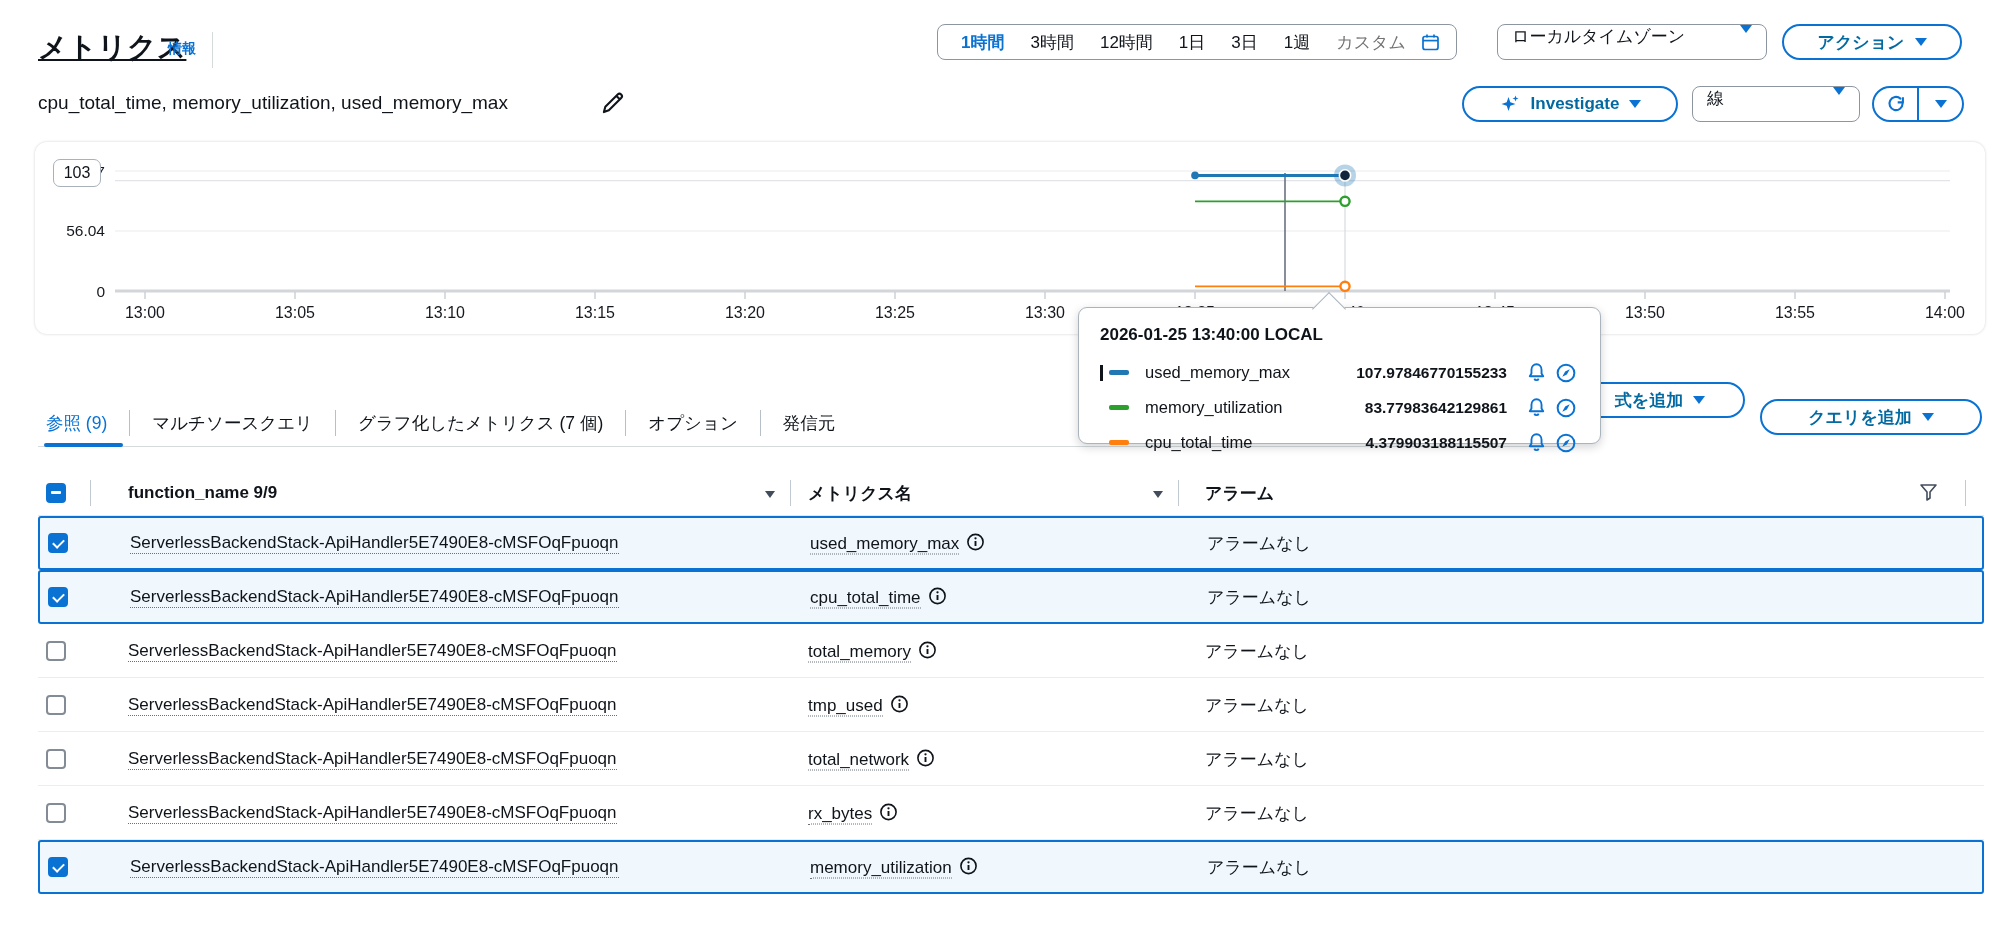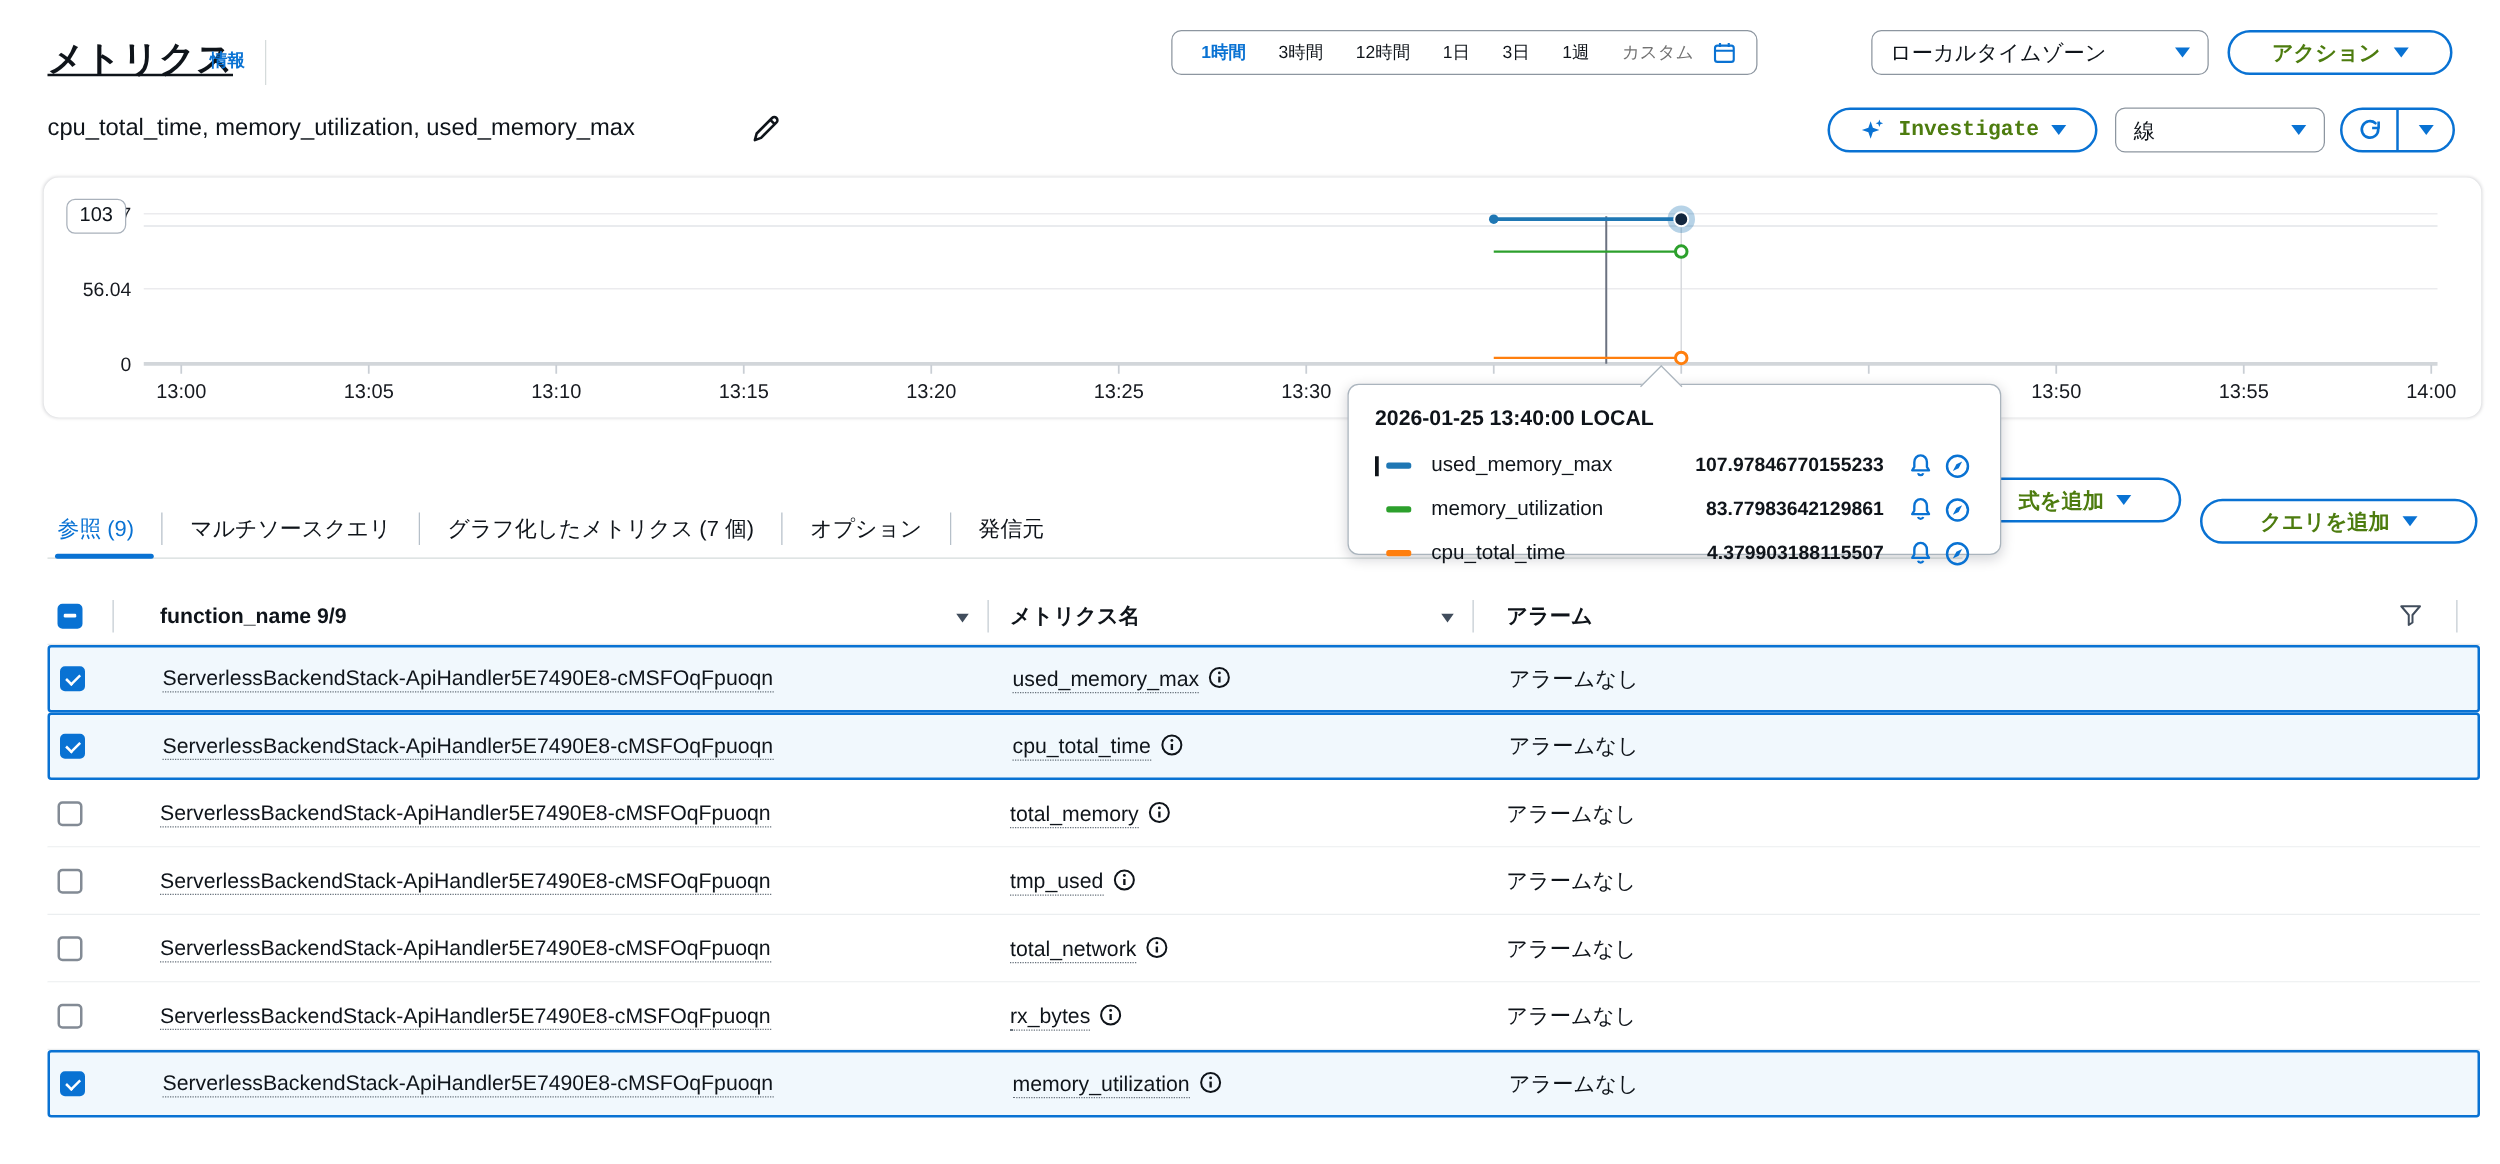--- a/index.html
+++ b/index.html
@@ -9,34 +9,34 @@
 
   
   .page-title { position:absolute; left:38px; top:28px; font-size:29px; font-weight:bold;text-decoration:underline; }
   .info-link { position:absolute; left:168px; top:40px; font-size:14px; font-weight:bold; color:#0972d3; cursor:pointer; }
   .title-divider { position:absolute; left:212px; top:32px; width:1px; height:36px; background:#d5dbdb; }
   .graph-title { position:absolute; left:38px; top:92px; font-size:19px; }
   .pencil-btn { position:absolute; left:600px; top:90px; width:26px; height:26px; cursor:pointer; }
 
   .seg-group { position:absolute; left:937px; top:24px; height:36px; border:1px solid #8d96a0; border-radius:8px;
     background:#fff; display:flex; align-items:center; padding:0 10px; }
-  .seg-item { font-size:14px; padding:0 13px; cursor:pointer; white-space:nowrap; }
+  .seg-item { font-size:17px; padding:0 13px; cursor:pointer; white-space:nowrap; }
   .seg-item.selected { color:#0972d3; font-weight:bold; }
   .seg-item.custom { color:#737373; }
   .cal-wrap { padding:0 6px 0 2px; cursor:pointer; display:flex; align-items:center; }
 
   .dropdown { position:absolute; height:36px; border:1px solid #8d96a0; border-radius:8px; background:#fff;
-    display:flex; align-items:center; font-size:17px; padding:0 14px; cursor:pointer; }
+    display:flex; font-size:17px; padding:0 14px; cursor:pointer; }
   .dd-tz { left:1497px; top:24px; width:270px; }
   .dd-line { left:1692px; top:86px; width:168px; }
   .dropdown .lbl { flex:1; }
 
   .pill { position:absolute; height:36px; border:2px solid #0972d3; border-radius:19px; background:#fff;
-    color:#4d7c0f; font-weight:bold; font-size:17px; display:flex; align-items:center; justify-content:center;
-    gap:10px; cursor:pointer;font-family:Liberation Mono, monospace; }
+    color:#0369a1; font-weight:bold; font-size:17px; display:flex; align-items:center; justify-content:center;
+    gap:10px; cursor:pointer; }
   .btn-actions { left:1782px; top:24px; width:180px; }
   .btn-investigate { left:1462px; top:86px; width:216px; }
   .btn-addmath { left:1575px; top:382px; width:170px; z-index:3; }
   .btn-addquery { left:1760px; top:399px; width:222px; z-index:3; }
 
   .refresh-split { position:absolute; left:1872px; top:86px; width:92px; height:36px; border:2px solid #0972d3;
     border-radius:19px; display:flex; background:#fff; overflow:hidden; }
   .refresh-split .seg { flex:1; display:flex; align-items:center; justify-content:center; cursor:pointer; color:#0972d3; }
   .refresh-split .sep { width:2px; background:#0972d3; }
 

